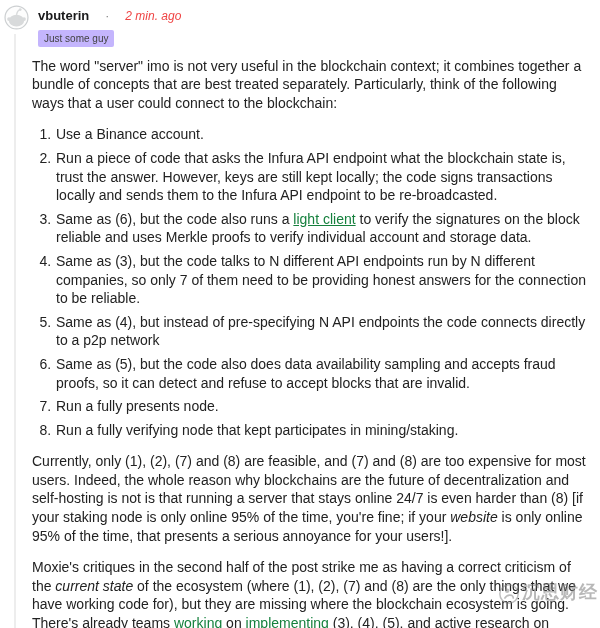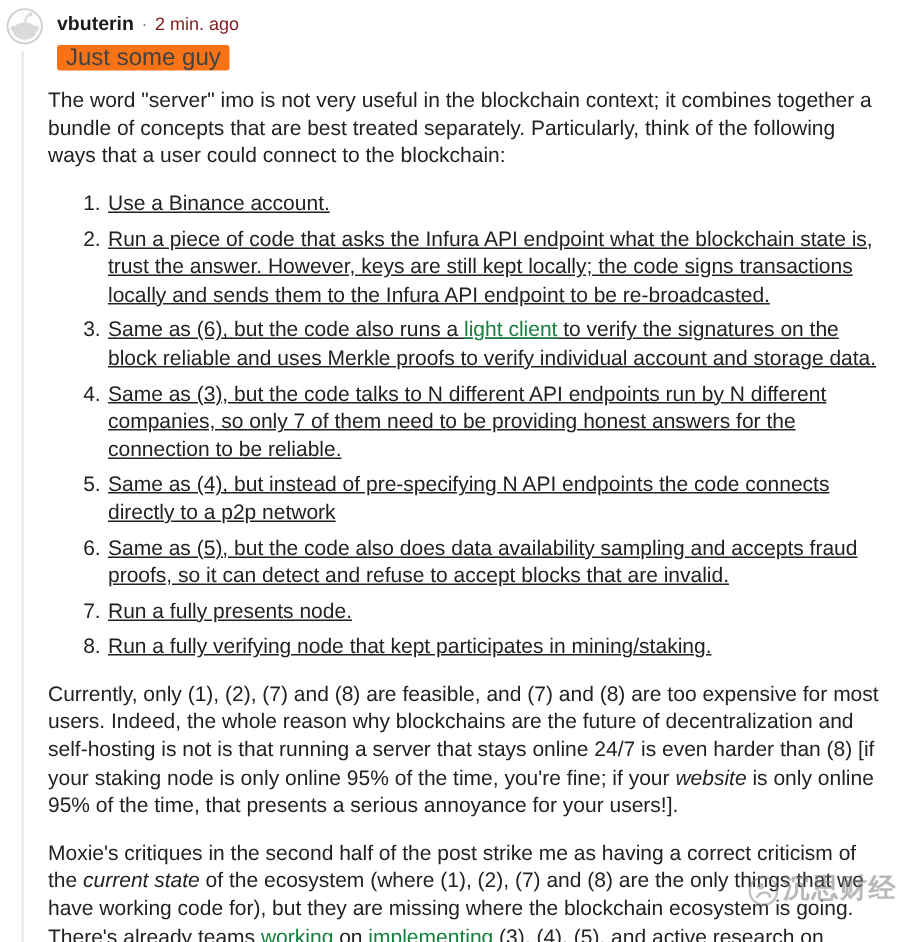--- a/index.html
+++ b/index.html
@@ -5,30 +5,30 @@
   html,body { margin:0; padding:0; }
   body {
     width:600px; min-height:628px; position:relative; background:#ffffff;
     font-family:"Liberation Sans","DejaVu Sans",sans-serif;
     color:#222222; font-size:14px; line-height:18.6px; overflow:hidden;
   }
   .thread-line { position:absolute; left:14px; top:34px; bottom:4px; width:2px; background:#ededed; }
   .comment-header { display:flex; align-items:flex-start; padding:5px 8px 0 4px; position:relative; }
   .avatar { width:25px; height:25px; flex:0 0 auto; cursor:pointer; }
   .header-right { margin-left:9px; }
-  .meta-row { display:flex; align-items:baseline; gap:5px; padding-top:2px; }
+  .meta-row { display:flex; align-items:baseline; gap:16px; padding-top:2px; }
   .author { font-weight:700; font-size:13px; color:#1a1a1b; cursor:pointer; }
   .meta-sep { color:#7c7c7c; font-size:12px; }
-  .timestamp { color:#7f1d1d; font-size:12px; }
-  .flair { display:inline-block; background:#f97316; color:#424242; font-size:16px;
+  .timestamp { color:#ef4444; font-size:12px;font-style:italic; }
+  .flair { display:inline-block; background:#c4b5fd; color:#424242; font-size:10px;
            line-height:15px; padding:1px 6px; margin-top:4px; border-radius:2px; }
   .comment-body { margin:10px 8px 0 32px; }
   .comment-body p { margin:0 0 13px 0; }
   .comment-body ol { margin:0 0 13px 0; padding-left:23px; }
-  .comment-body li { margin:0 0 5px 16px; padding-left:1px;text-decoration:underline; }
+  .comment-body li { margin:0 0 5px 0; padding-left:1px; }
   .comment-body em { }
   a.lnk { color:#15803d; text-decoration:underline; cursor:pointer; }
   .watermark { position:absolute; right:2px; top:583px; display:flex; align-items:flex-start; gap:2px;
                color:rgba(125,125,125,0.55); font-size:18px; letter-spacing:1px; pointer-events:none;
                font-weight:700; }
   .wm-logo { width:22px; height:22px; opacity:0.55; }
 </style>
 </head>
 <body>
 

